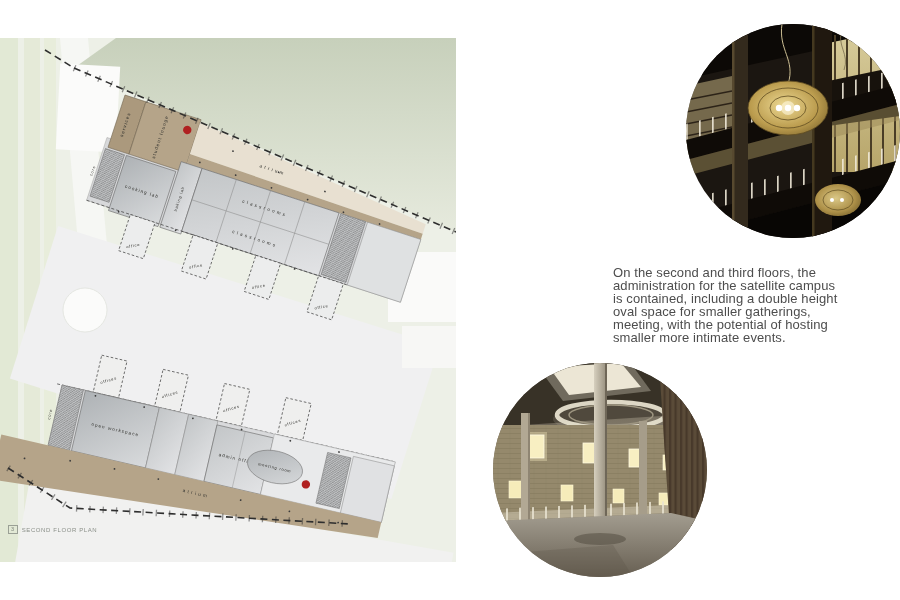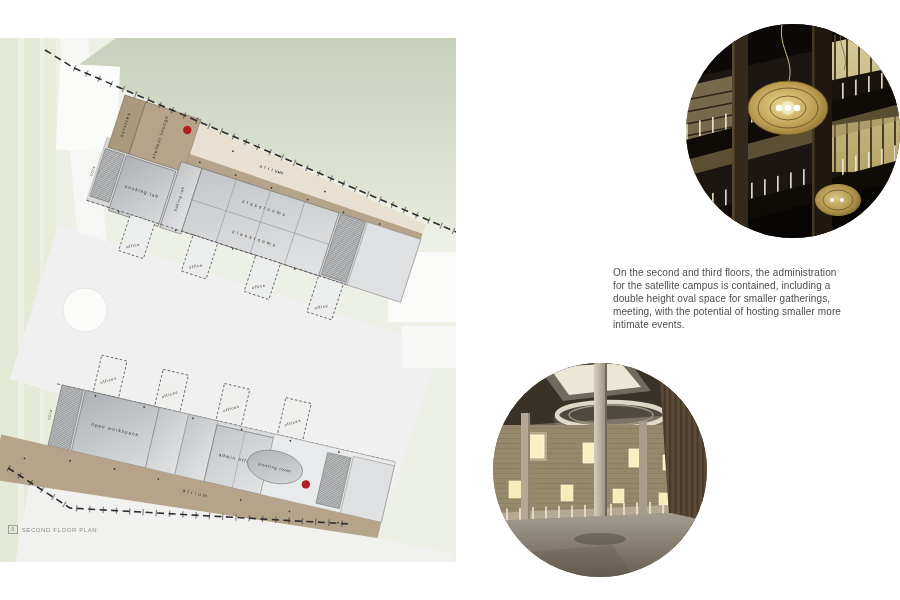--- a/index.html
+++ b/index.html
@@ -13,21 +13,21 @@
   .caption{
     position:absolute;left:8px;top:525px;display:flex;align-items:center;gap:4px;
     color:#8a8f88;font-size:6px;letter-spacing:.6px;
   }
   .caption .num{
     border:.5px solid #9aa095;padding:0 2px;line-height:7px;height:7px;display:inline-block;
     font-size:5.5px;color:#7d837a;
   }
   .paragraph{
     position:absolute;left:613px;top:266px;width:232px;
-    font-size:10px;line-height:13px;color:#4d4d4d;letter-spacing:.1px;
+    font-size:13px;line-height:13px;color:#4d4d4d;letter-spacing:.1px;
   }
   .render-circle{
     position:absolute;border-radius:50%;overflow:hidden;width:214px;height:214px;
   }
   .render-circle svg{display:block;}
   #circle-top{left:686px;top:24px;}
   #circle-bottom{left:493px;top:363px;}
   text{font-family:"Liberation Sans", sans-serif;}
   .roomlabel{fill:#33332f;font-size:4.6px;letter-spacing:1.1px;}
   .roomlabel.wide{letter-spacing:2.4px;}

